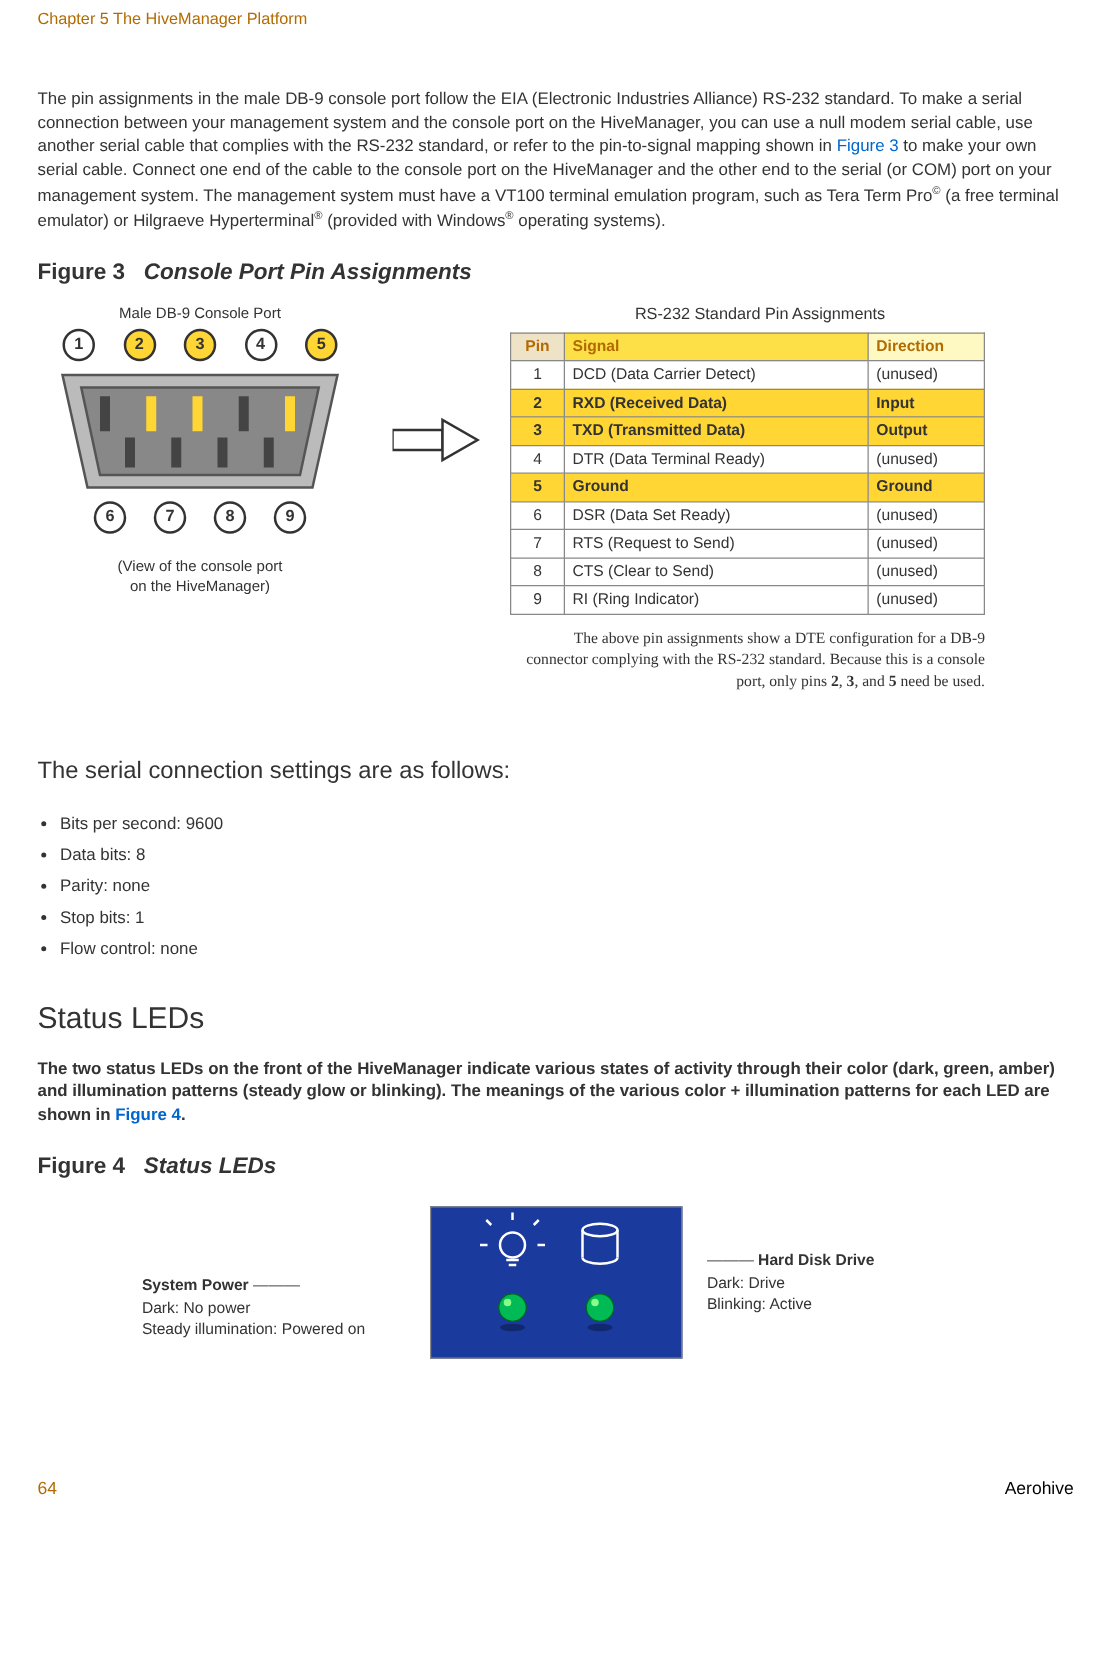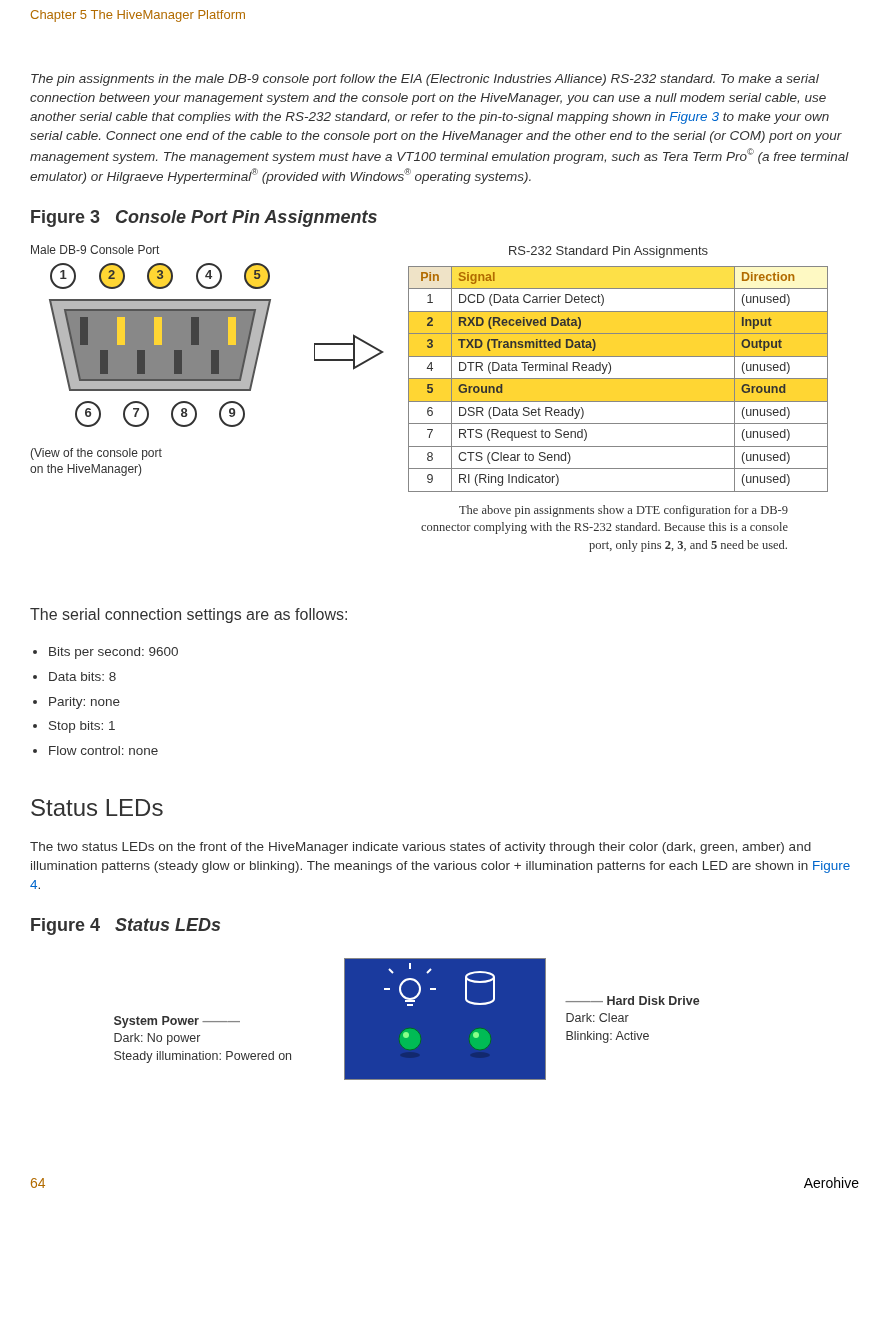--- a/index.html
+++ b/index.html
@@ -5,39 +5,39 @@
   body {
     font-family: "Trebuchet MS", "Lucida Sans", Verdana, sans-serif;
     font-size: 13px;
     color: #333;
     max-width: 889px;
     margin: 0;
     padding: 0 30px 30px 30px;
     line-height: 1.4;
   }
   .chapter-header { color: #b26b00; font-size: 13px; padding-top: 6px; }
-  .body-para { font-size: 13.5px; margin-top: 46px; font-style: italic; }
+  .body-para { font-size: 13.5px; margin-top: 46px; }
   .link { color: #0066cc; }
   .figcap { font-style: italic; font-weight: bold; font-size: 18px; margin-top: 18px; margin-bottom: 12px;}
   .figcap .num { font-style: normal; font-weight: bold; }
   sup { font-size: 9px; vertical-align: super; }
   .fig3-row { display:flex; align-items: flex-start; gap: 24px; }
-  .db9-block { width: 260px; text-align:left; font-family: Arial, sans-serif; font-size:12px;}
+  .db9-block { width: 260px; text-align:center; font-family: Arial, sans-serif; font-size:12px;}
   .arrow-block { width:70px; padding-top:90px;}
   .table-block { width:400px; font-family: Arial, sans-serif;}
   .tbl-title { text-align:center; font-size:13px; margin-bottom:6px;}
-  table.pins { border-collapse: collapse; width: 420px; font-size:12.5px;}
+  table.pins { border-collapse: collapse; width: 380px; font-size:12.5px;}
   table.pins td, table.pins th { border:1px solid #888; padding:2px 6px; text-align:left; }
   table.pins th.hpin { background:#efe3c7; color:#b26b00; font-weight:bold; width:30px; text-align:center;}
   table.pins th.hsig { background:#fde047; color:#b26b00; font-weight:bold;}
   table.pins th.hdir { background:#fef9c3; color:#b26b00; font-weight:bold; width:80px;}
   table.pins td.pincol { text-align:center; }
   tr.hl td { background:#ffd633; font-weight:bold; }
   .tblnote { font-size:12.5px; margin-top:10px; width:380px; font-family: Liberation Serif, serif; text-align: right;}
-  .settings-intro { margin-top:50px; font-size:16px;}
+  .settings-intro { margin-top:50px; font-size:19px;}
   ul.settings { margin-top:8px; padding-left:18px;}
   ul.settings li { margin-bottom:6px; font-size:13.5px;}
   h2.status { font-family: Arial, sans-serif; font-weight:normal; font-size:24px; color:#333; margin-top:30px; margin-bottom:8px;}
   .fig4-wrap { display:flex; align-items:center; justify-content:center; gap:20px; margin-top:20px;}
   .ledtxt { font-family: Arial, sans-serif; font-size:12.5px; width:210px;}
   .ledtxt.left { text-align:left;margin-top:40px;}
   .ledtxt .hdr { font-weight:bold;}
   .ledbox { width:200px; height:120px; background:#1a3a9e; border:1px solid #888; position:relative;}
   .footer { display:flex; justify-content:space-between; margin-top:94px; font-size:14px;}
   .footer .pg { color:#b26b00;}
@@ -170,21 +170,21 @@
 <p class="settings-intro">The serial connection settings are as follows:</p>
 <ul class="settings">
   <li>Bits per second: 9600</li>
   <li>Data bits: 8</li>
   <li>Parity: none</li>
   <li>Stop bits: 1</li>
   <li>Flow control: none</li>
 </ul>
 
 <h2 class="status">Status LEDs</h2>
-<p style="font-size:13.5px;">
+<p style="font-size:13.5px;font-weight:bold;">
   <span>The two status LEDs on the front of the HiveManager indicate various states of activity through their color (dark, green, amber) and illumination patterns (steady glow or blinking). The meanings of the various color + illumination patterns for each LED are shown in </span><span class="link">Figure 4</span><span>.</span>
 </p>
 
 <div class="figcap">
   <span class="num">Figure 4</span>&nbsp;&nbsp;&nbsp;<span>Status LEDs</span>
 </div>
 
 <div class="fig4-wrap">
   <div class="ledtxt left" style="text-align:left;">
     <div class="hdr"><span>System Power</span> <span style="color:#888;">———</span></div>
@@ -215,21 +215,21 @@
       <circle cx="65" cy="80" r="11" fill="#0b5" stroke="#062" stroke-width="1"></circle>
       <ellipse cx="65" cy="96" rx="10" ry="3" fill="rgba(0,0,0,0.3)"></ellipse>
       <circle cx="135" cy="80" r="11" fill="#0b5" stroke="#062" stroke-width="1"></circle>
       <ellipse cx="135" cy="96" rx="10" ry="3" fill="rgba(0,0,0,0.3)"></ellipse>
       <circle cx="61" cy="76" r="3" fill="#8f8"></circle>
       <circle cx="131" cy="76" r="3" fill="#8f8"></circle>
     </svg>
   </div>
   <div class="ledtxt">
     <div class="hdr"><span style="color:#888;">———</span> <span>Hard Disk Drive</span></div>
-    <div>Dark: Clear</div>
+    <div>Dark: Drive</div>
     <div>Blinking: Active</div>
   </div>
 </div>
 
 <div class="footer">
   <span class="pg">64</span>
   <span class="brand">Aerohive</span>
 </div>
 
 </body></html>

